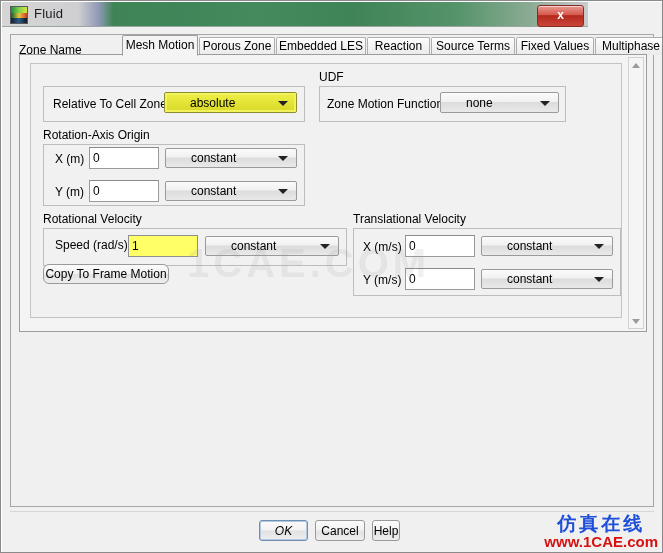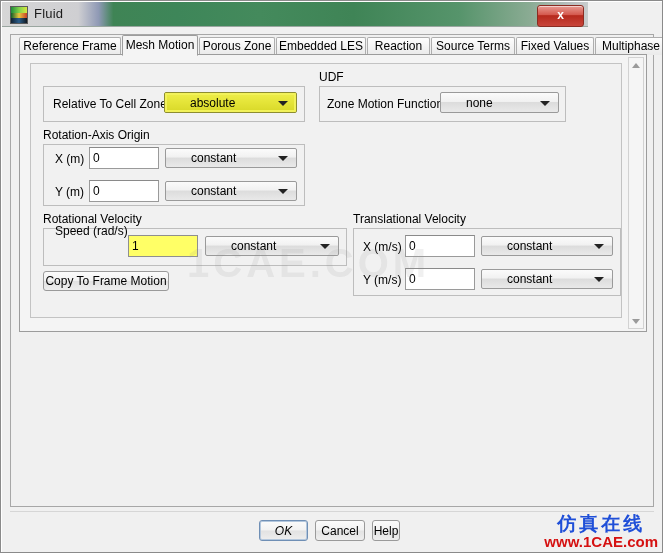--- a/index.html
+++ b/index.html
@@ -397,21 +397,20 @@
       </div>
       <div class="cbox" style="left:190px; top:96px;">
         <span class="box"></span><span>Fixed Values</span>
       </div>
 
       <div class="cbox" style="left:8px; top:115px;">
         <span class="box"></span><span>Porous Zone</span>
       </div>
 
       <div id="tabstrip">
-        <div class="tab" style="left:0px; width:102px;">Reference Frame</div>
         <div class="tab active" style="left:103px; width:76px;">Mesh Motion</div>
         <div class="tab" style="left:180px; width:76px;">Porous Zone</div>
         <div class="tab" style="left:257px; width:90px;">Embedded LES</div>
         <div class="tab" style="left:348px; width:63px;">Reaction</div>
         <div class="tab" style="left:412px; width:84px;">Source Terms</div>
         <div class="tab" style="left:497px; width:78px;">Fixed Values</div>
         <div class="tab" style="left:576px; width:72px;">Multiphase</div>
       </div>
 
       <div id="tabpanel">
@@ -445,28 +444,28 @@
 
           <div class="label" style="left:24px; top:121px;">Y (m)</div>
           <div class="textinput" style="left:58px; top:116px; width:70px; height:22px; line-height:21px;">0</div>
           <div class="combo" style="left:134px; top:117px; width:132px; height:20px;">
             <span class="ctext">constant</span>
             <span class="arrow"></span>
           </div>
 
           <div class="group-title" style="left:12px; top:148px;">Rotational Velocity</div>
           <div class="group" style="left:12px; top:164px; width:304px; height:38px;"></div>
-          <div class="label" style="left:24px; top:160px;">Speed (rad/s)</div>
+          <div class="label" style="left:24px; top:174px;">Speed (rad/s)</div>
           <div class="textinput hl" style="left:97px; top:171px; width:70px; height:22px; line-height:21px;">1</div>
           <div class="combo" style="left:174px; top:172px; width:134px; height:20px;">
             <span class="ctext">constant</span>
             <span class="arrow"></span>
           </div>
 
-          <div class="button" style="left:12px; top:207px; width:126px; height:20px; line-height:19px;">Copy To Frame Motion</div>
+          <div class="button" style="left:12px; top:200px; width:126px; height:20px; line-height:19px;border-radius:6px;">Copy To Frame Motion</div>
 
           <div class="group-title" style="left:322px; top:148px;">Translational Velocity</div>
           <div class="group" style="left:322px; top:164px; width:268px; height:68px;"></div>
 
           <div class="label" style="left:332px; top:176px;">X (m/s)</div>
           <div class="textinput" style="left:374px; top:171px; width:70px; height:22px; line-height:21px;">0</div>
           <div class="combo" style="left:450px; top:172px; width:132px; height:20px;">
             <span class="ctext">constant</span>
             <span class="arrow"></span>
           </div>

